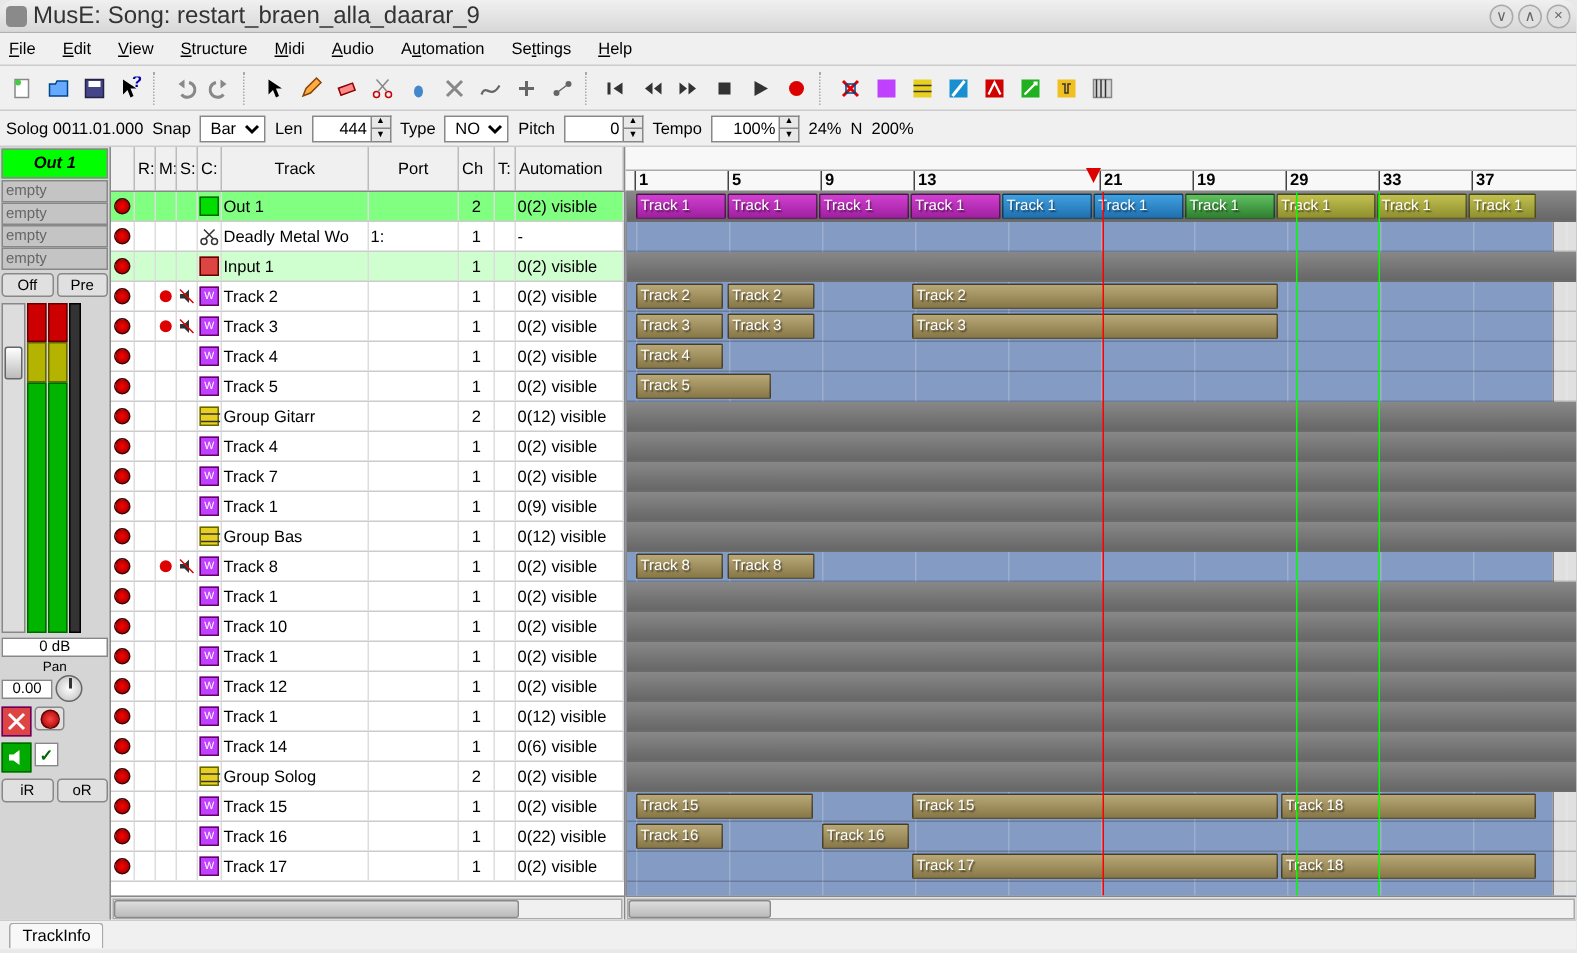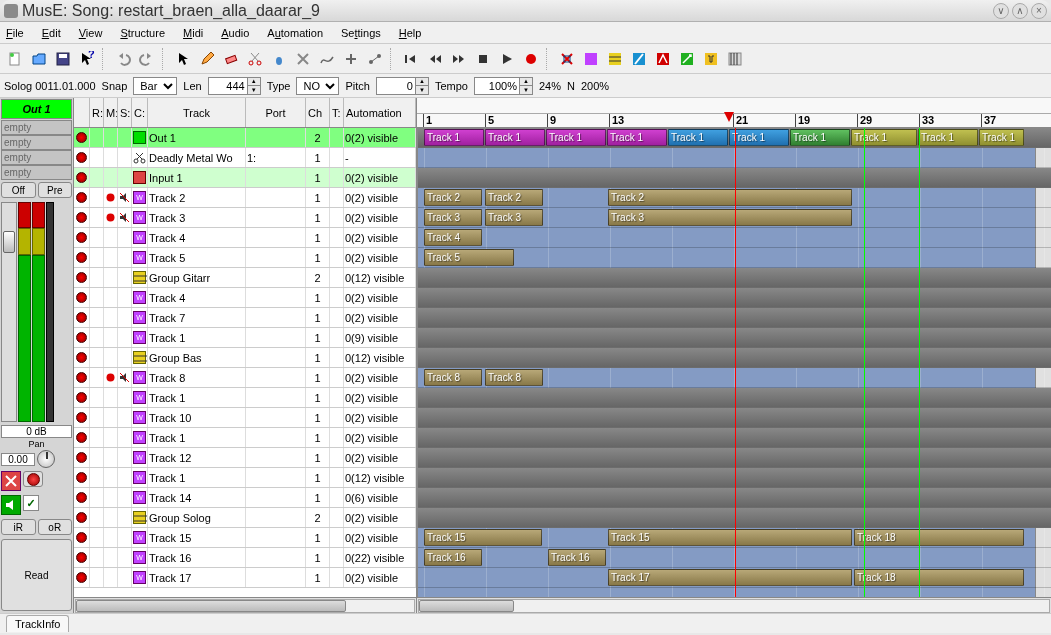--- a/index.html
+++ b/index.html
@@ -366,21 +366,20 @@
           <svg width="12" height="12" viewBox="0 0 12 12">
             <path d="M1 4h3l4-3v10l-4-3H1z" fill="#fff"></path>
           </svg>
         </div>
       <div class="sp-checkbox">✓</div>
     </div>
     <div class="sp-row">
       <div class="sp-sbtn">iR</div>
       <div class="sp-sbtn">oR</div>
     </div>
-    <div class="sp-sbtn" style="margin:2px 1px">Read</div>
   </div>
 
   <div class="tracklist">
     <div class="tl-header">
       <div style="width:16px"></div>
       <div style="width:14px">R:</div>
       <div style="width:14px">M:</div>
       <div style="width:14px">S:</div>
       <div style="width:16px">C:</div>
       <div style="width:98px;justify-content:center">Track</div>

